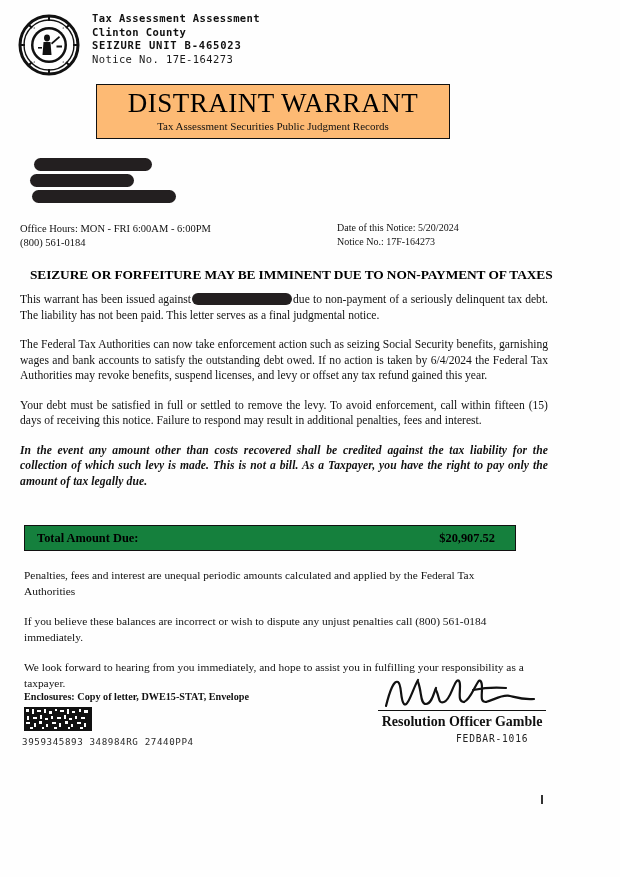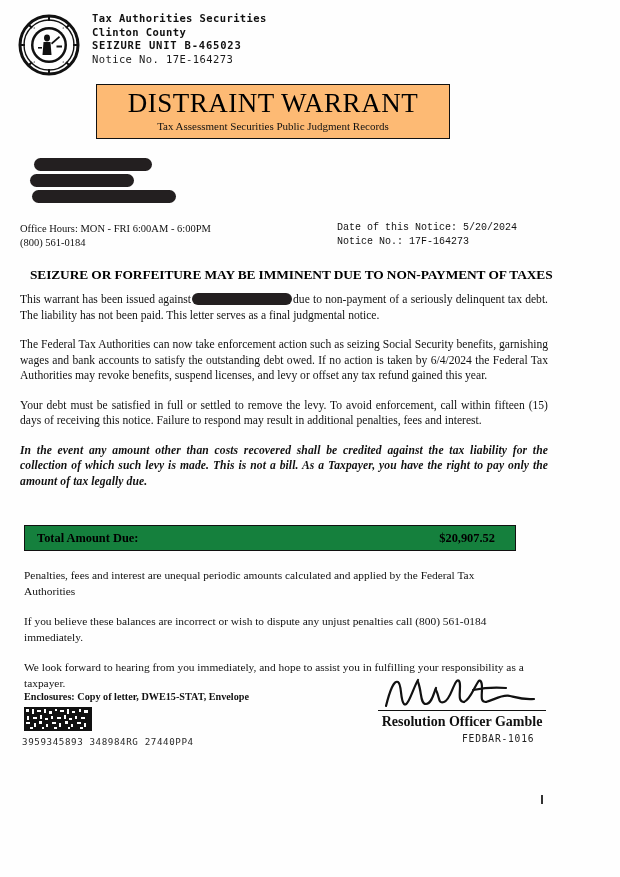--- a/index.html
+++ b/index.html
@@ -108,21 +108,21 @@
     top: 222px;
     font-family: "Liberation Serif", serif;
     font-size: 10.5px;
     line-height: 14px;
     color: #111;
   }
   .notice-meta {
     position: absolute;
     left: 337px;
     top: 221px;
-    font-family: Liberation Mono, monospace;
+    font-family: Liberation Serif, serif;
     font-size: 10px;
     line-height: 13.5px;
     color: #111;
   }
 
   
   .headline {
     position: absolute;
     left: 30px;
     top: 267px;
@@ -244,21 +244,20 @@
     color: #111;
   }
   .form-code {
     position: absolute;
     left: 456px;
     top: 733px;
     font-family: "DejaVu Sans Mono", monospace;
     font-size: 9.6px;
     letter-spacing: 0.8px;
     color: #222;
-    margin-left: 6px;
   }
   .corner-mark {
     position: absolute;
     left: 541px;
     top: 795px;
     width: 2px;
     height: 9px;
     background: #333;
   }
 </style>
@@ -293,21 +292,21 @@
         </g>
         <g fill="#111" font-size="4" font-family="DejaVu Sans Mono, monospace">
           <text x="15" y="16">*</text>
             <text x="44" y="16">*</text>
           <text x="15" y="50">*</text>
             <text x="44" y="50">*</text>
         </g>
       </svg>
     </div>
     <div class="agency-lines">
-      <div class="l1">Tax Authorities Securities</div>
+      <div class="l1">Tax Assessment Assessment</div>
       <div class="l2">Clinton County</div>
       <div class="l3">SEIZURE UNIT B-465023</div>
       <div class="l4">Notice No. 17E-164273</div>
     </div>
   </div>
 
   <div class="title-box">
     <div class="title-main">DISTRAINT WARRANT</div>
     <div class="title-sub">Tax Assessment Securities Public Judgment Records</div>
   </div>

